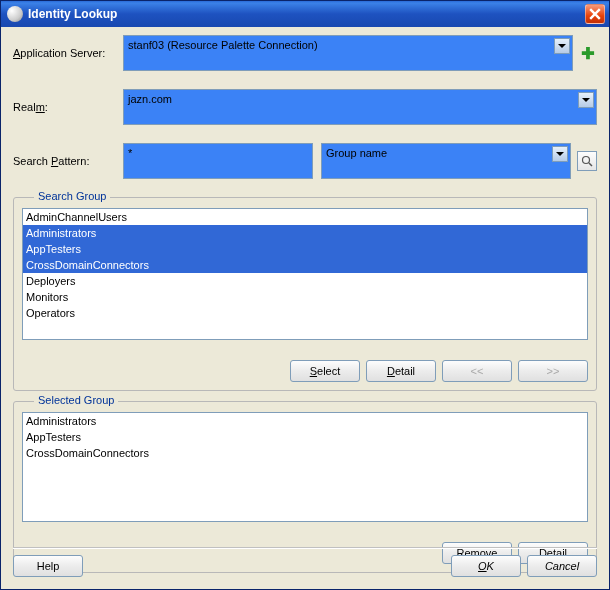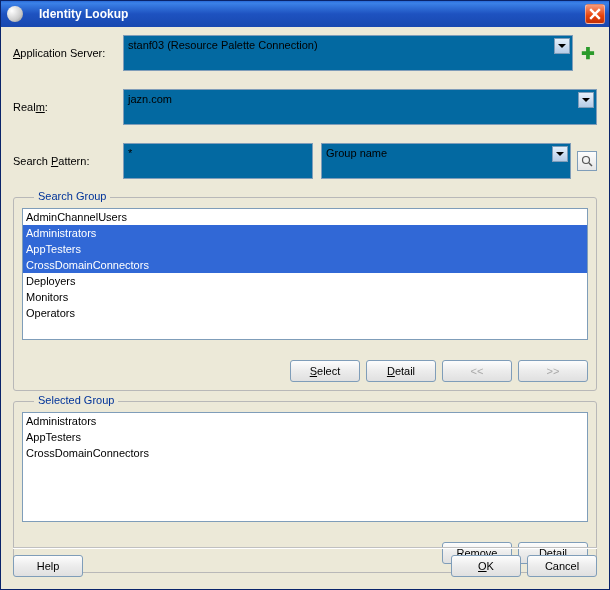--- a/index.html
+++ b/index.html
@@ -18,21 +18,20 @@
     position: relative;
   }
   .titlebar {
     height: 26px;
     background: linear-gradient(to bottom, #2a6bd8 0%, #3b82e8 8%, #1e52c0 50%, #1848b0 100%);
     display: flex;
     align-items: center;
     padding: 0 4px 0 6px;
     color: #fff;
     font-weight: bold;
-    gap: 11px;
   }
   .titlebar .title-icon {
     width: 16px; height: 16px;
     background: radial-gradient(circle at 30% 30%, #fff, #ccc 60%, #888);
     border-radius: 50%;
     margin-right: 5px;
   }
   .titlebar .title-text { flex: 1; font-size: 12px; }
   .titlebar .close-btn {
     width: 20px; height: 20px;
@@ -52,21 +51,21 @@
     align-items: center;
     margin-bottom: 18px;
   }
   .row .lbl {
     width: 110px;
   }
   .row .lbl .m { text-decoration: underline; }
   .select, .input {
     flex: 1;
     height: 36px;
-    background: #0369a1;
+    background: #3b82f6;
     border: 1px solid #7f9db9;
     padding: 1px 18px 18px 4px;
     position: relative;
     font-size: 11px;
     line-height: 16px;
     display: flex;
     align-items: center;
   }
   .select::after {
     content: "";
@@ -166,21 +165,21 @@
     padding: 0;
   }
   .selected-list .item { padding: 0 3px; }
   .footer {
     position: absolute;
     bottom: 12px;
     left: 12px; right: 12px;
     display: flex;
     justify-content: space-between;
   }
-  .footer .right { display: flex; gap: 6px; }
+  .footer .right { display: flex; gap: 6px; font-style: italic; }
   .divider {
     position: absolute;
     bottom: 40px;
     left: 12px; right: 12px;
     height: 1px;
     border-top: 1px solid #c0c0c0;
     border-bottom: 1px solid #fff;
   }
 </style>
 </head>

